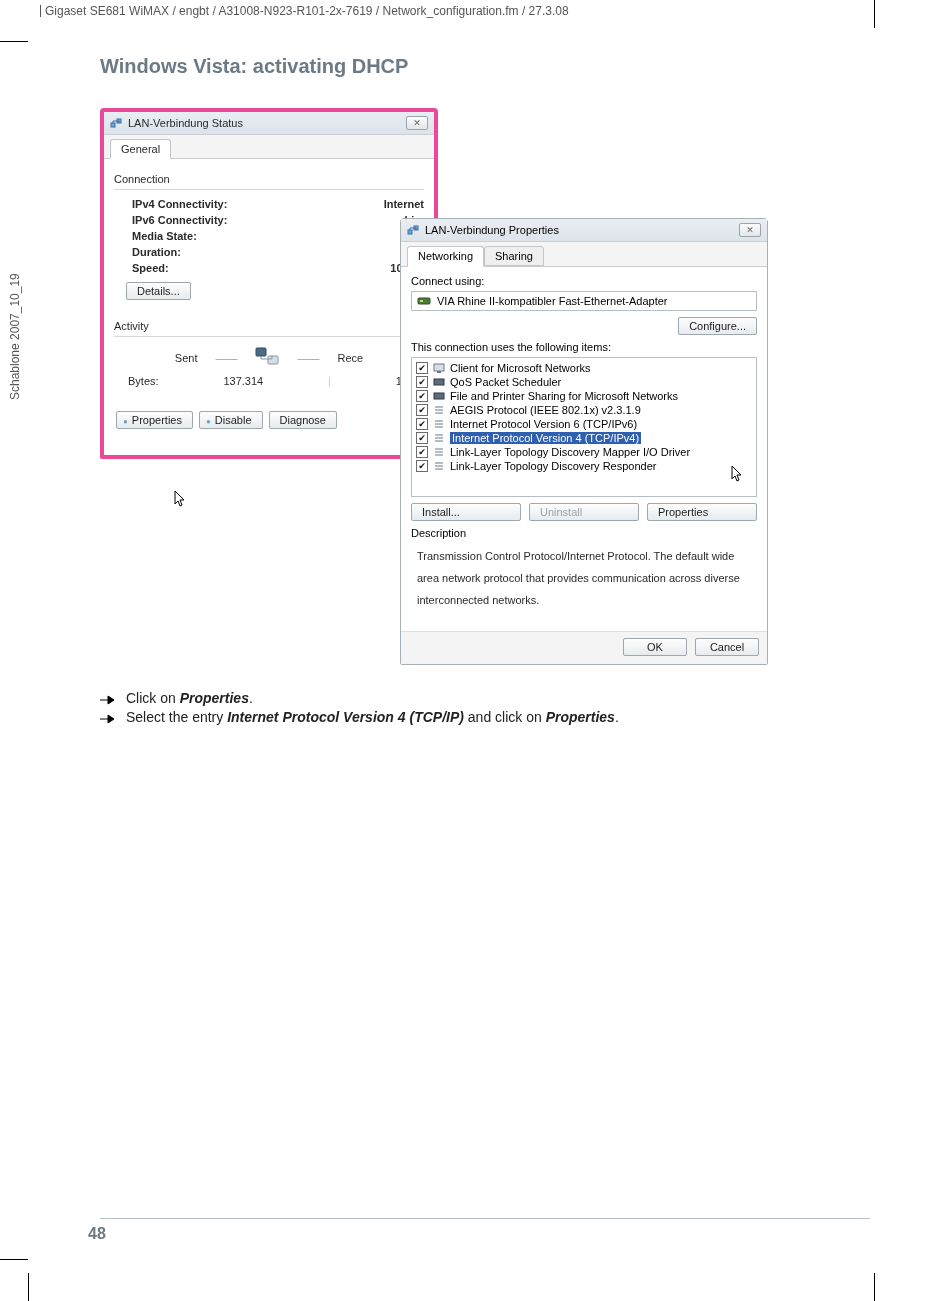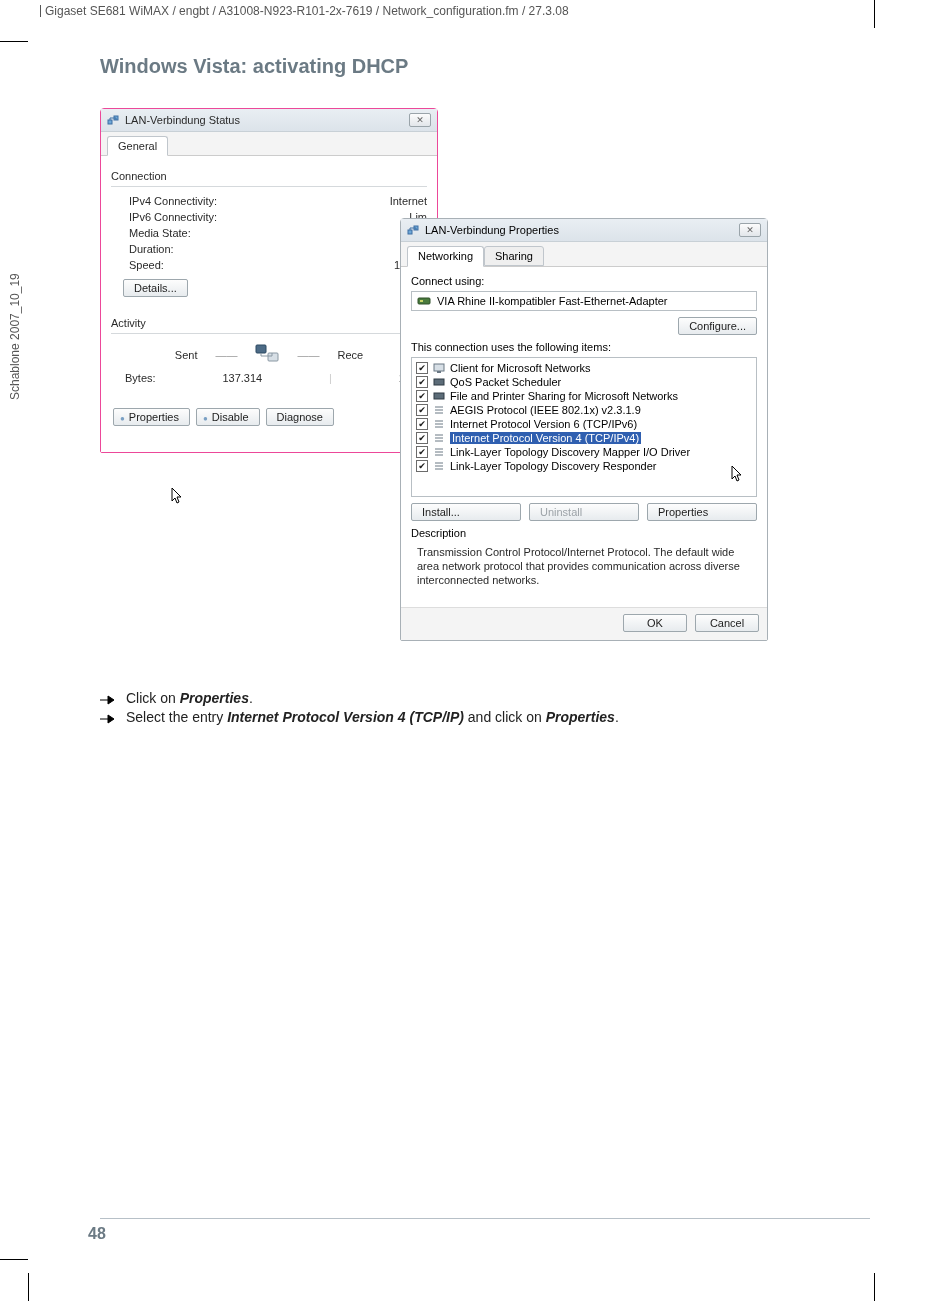--- a/index.html
+++ b/index.html
@@ -48,21 +48,21 @@
       position: relative;
       width: 740px;
       height: 540px;
     }
     
     .status-dlg {
       position: absolute;
       left: 0; top: 0;
       width: 338px;
       background: #f4f4f4;
-      border: 1px solid #ec4899;
+      border: 4px solid #ec4899;
       border-radius: 4px 4px 2px 2px;
       font-size: 11px;
       color: #2a2a2a;
     }
     .dlg-title {
       background: linear-gradient(#e9eef3,#dce3ea);
       padding: 4px 6px;
       font-size: 11px;
       border-bottom: 1px solid #c8d0d6;
       display:flex; align-items:center; gap:6px;
@@ -93,21 +93,21 @@
       background:#fff;
       margin-bottom:-1px;
     }
     .dlg-body { padding: 10px 10px 12px 10px; background:#fff; }
     .group-label { font-size:11px; margin: 4px 0 6px 0; }
     .group-box {
       border-top:1px solid #d5d9dc;
       margin: -2px 0 8px 0;
       padding-top:6px;
     }
-    .row { display:flex; justify-content:space-between; padding: 2px 0 2px 18px; font-size:11px; }
+    .row { display:flex; justify-content:space-between; padding: 2px 0 2px 18px; font-size:11px;font-weight:bold; }
     .btn-std {
       display:inline-block;
       padding: 2px 10px;
       font-size:11px;
       border:1px solid #9da7ad;
       border-radius:2px;
       background:linear-gradient(#fdfdfd,#e7ebee);
       color:#222;
     }
     .details-row { padding: 6px 0 2px 12px; }
@@ -161,21 +161,21 @@
     .chk {
       width:12px; height:12px; border:1px solid #6b6b6b; background:#fff; display:inline-flex; align-items:center; justify-content:center;
     }
     .chk::after { content:"✔"; font-size:9px; color:#1a1a1a; line-height:1; }
     .mini-icon { width:14px; height:12px; display:inline-block; }
     .item-row.selected span.txt { background:#2f5fb0; color:#fff; padding:0 2px; }
     .three-btn { display:flex; justify-content:space-between; gap:8px; margin:6px 0; }
     .three-btn .btn-std { flex:1; text-align:left; }
     .btn-std.disabled { color:#9da3a8; }
     .desc-label { margin-top:4px; }
-    .desc-text { font-size:11px; color:#2a2a2a; padding: 2px 0 10px 6px; line-height:14px; }
+    .desc-text { font-size:11px; color:#2a2a2a; padding: 2px 0 10px 6px; line-height:22px; }
     .okcancel { display:flex; justify-content:flex-end; gap:8px; padding: 6px 8px 8px 0; background:#f4f4f4; border-top:1px solid #ddd;}
     .okcancel .btn-std { min-width:64px; text-align:center; }
     
     .instructions { margin-top: 42px; font-size: 14px; color:#222; }
     .instructions .line { display:flex; align-items:flex-end; gap:8px; margin: 3px 0; }
     .arrow {
       width:18px; height:12px; margin-top:4px; flex:none;
     }
     .instructions i { font-style:italic; font-weight:700; }
     .page-num {

